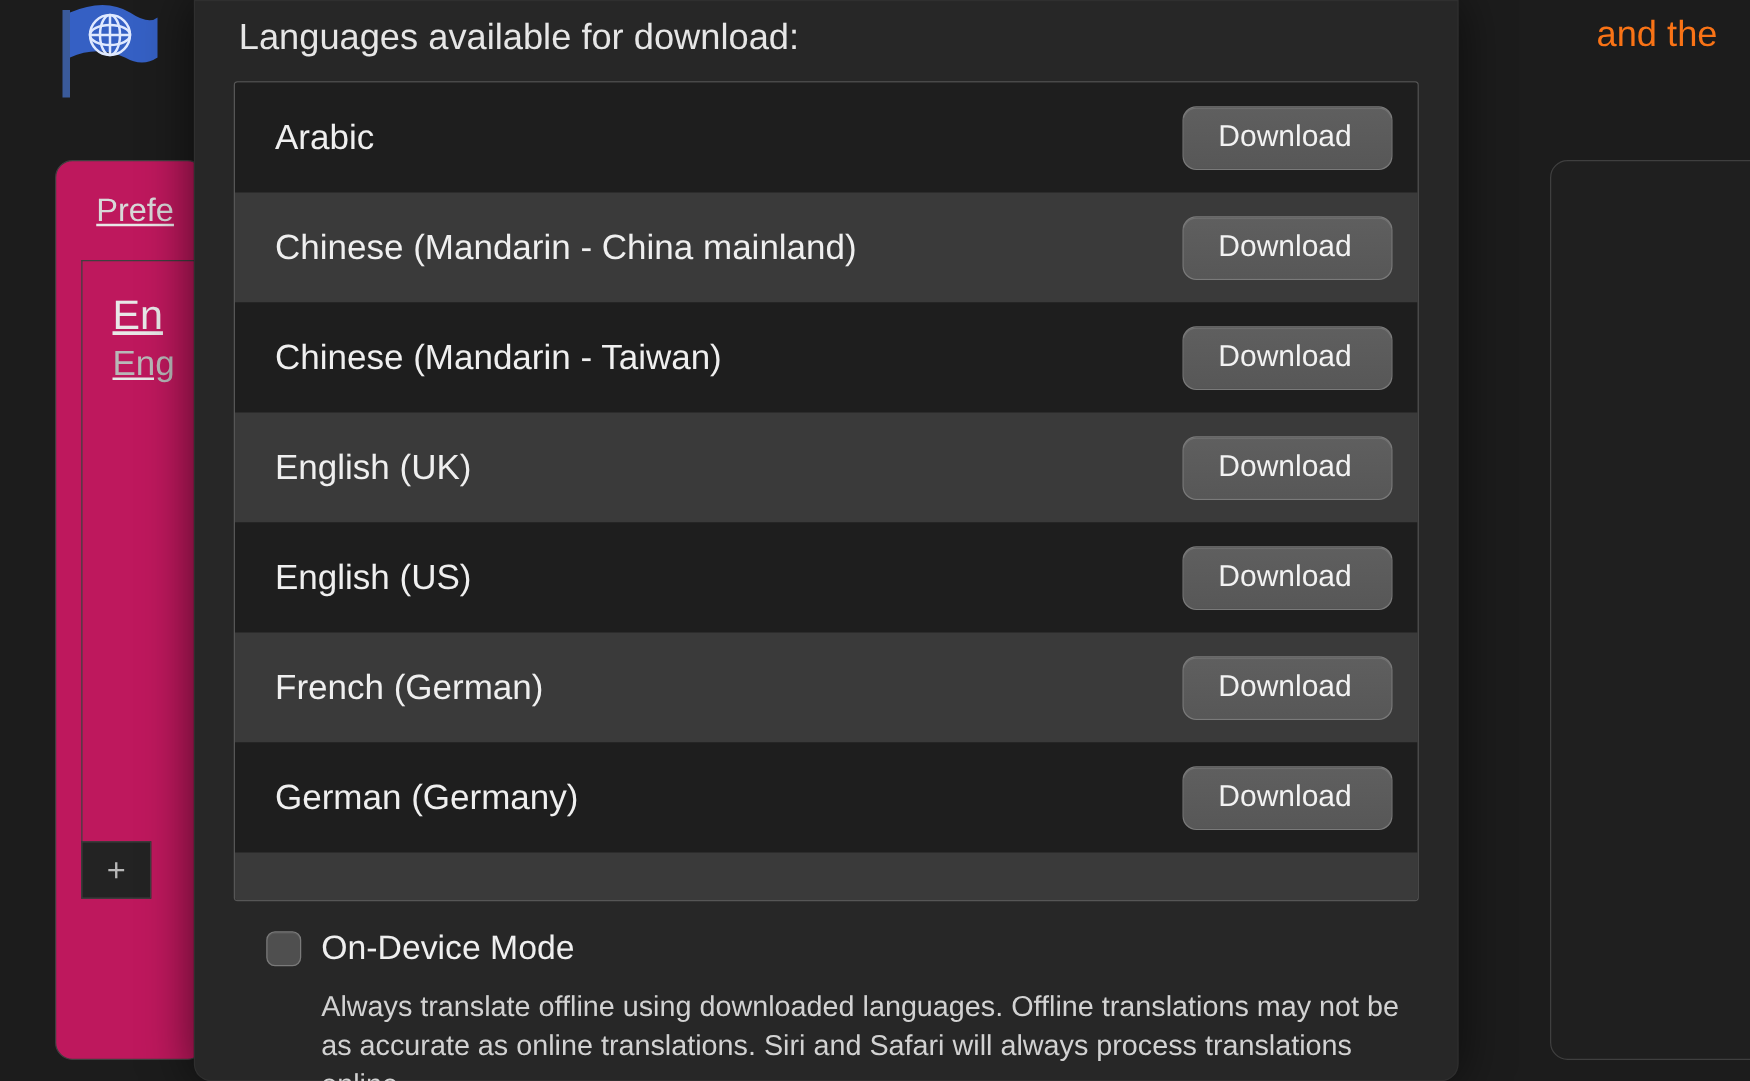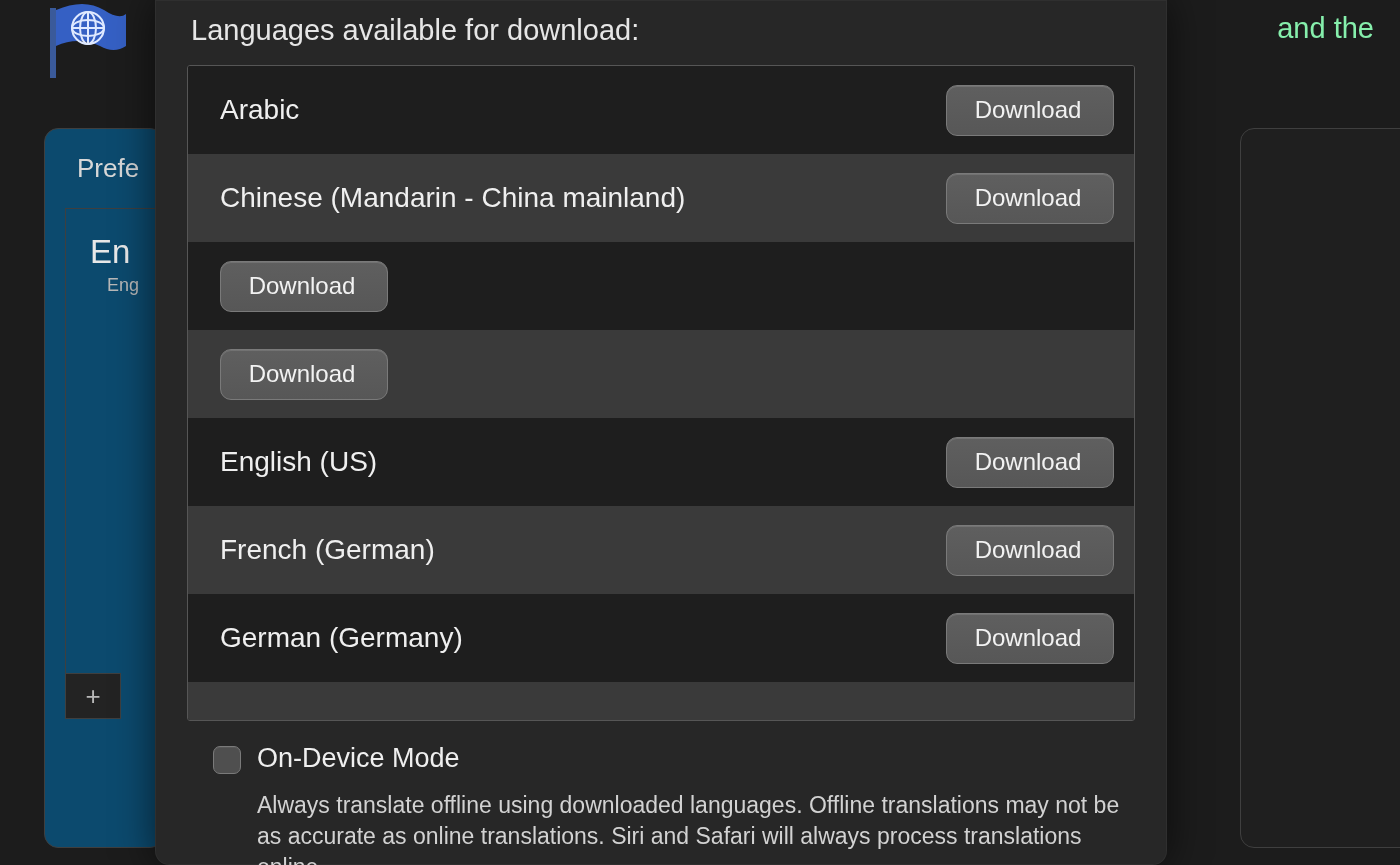--- a/index.html
+++ b/index.html
@@ -23,32 +23,33 @@
       left: 44px;
       font-size: 74px;
       line-height: 1;
       user-select: none;
     }
     .bg-and-the {
       position: absolute;
       top: 12px;
       right: 26px;
       font-size: 29px;
-      color: #86efac;
+      color: #f97316;
     }
     .bg-sidepanel {
       position: absolute;
       top: 128px;
       left: 44px;
       width: 120px;
       height: 720px;
       border: 1px solid #3f3f3f;
       border-radius: 14px;
-      background: #0c4a6e;
+      background: #be185d;
       padding-top: 24px;
+      text-decoration: underline;
     }
     .bg-prefs-label {
       padding-left: 32px;
       padding-bottom: 16px;
       font-size: 26px;
       color: #d8d8d8;
     }
     .bg-prefs-box {
       margin: 8px 0 0 20px;
       border: 1px solid #3f3f3f;
@@ -57,24 +58,23 @@
       border-radius: 0;
       padding: 24px 0 44px 24px;
       height: 510px;
       position: relative;
     }
     .bg-prefs-en-big {
       font-size: 33px;
       color: #e8e8e8;
     }
     .bg-prefs-en-small {
-      font-size: 18px;
+      font-size: 28px;
       color: #b8b8b8;
       margin-top: 4px;
-      margin-left: 17px;
     }
     .bg-add-btn {
       position: absolute;
       bottom: -1px;
       left: -1px;
       width: 56px;
       height: 46px;
       border: 1px solid #3f3f3f;
       border-top: 1px solid #3f3f3f;
       display: flex;
@@ -148,21 +148,21 @@
       min-width: 168px;
       text-align: center;
       box-shadow: inset 0 1px 0 rgba(255,255,255,.12);
     }
     
     .ondev {
       margin: 22px 36px 0 58px;
     }
     .ondev-top {
       display: flex;
-      align-items: flex-end;
+      align-items: center;
       gap: 16px;
     }
     .ondev-check {
       width: 28px;
       height: 28px;
       border: 1px solid #7a7a7a;
       border-radius: 7px;
       background: #4f4f4f;
       box-shadow: inset 0 1px 0 rgba(255,255,255,.06);
       flex: 0 0 auto;
@@ -217,23 +217,25 @@
   <div class="list-frame">
     <div class="lang-row">
       <span class="lang-name">Arabic</span>
       <button class="download-btn">Download</button>
     </div>
     <div class="lang-row">
       <span class="lang-name">Chinese (Mandarin - China mainland)</span>
       <button class="download-btn">Download</button>
     </div>
     <div class="lang-row">
-      <button class="download-btn">Download</button>
-    </div>
-    <div class="lang-row">
+      <span class="lang-name">Chinese (Mandarin - Taiwan)</span>
+      <button class="download-btn">Download</button>
+    </div>
+    <div class="lang-row">
+      <span class="lang-name">English (UK)</span>
       <button class="download-btn">Download</button>
     </div>
     <div class="lang-row">
       <span class="lang-name">English (US)</span>
       <button class="download-btn">Download</button>
     </div>
     <div class="lang-row">
       <span class="lang-name">French (German)</span>
       <button class="download-btn">Download</button>
     </div>

